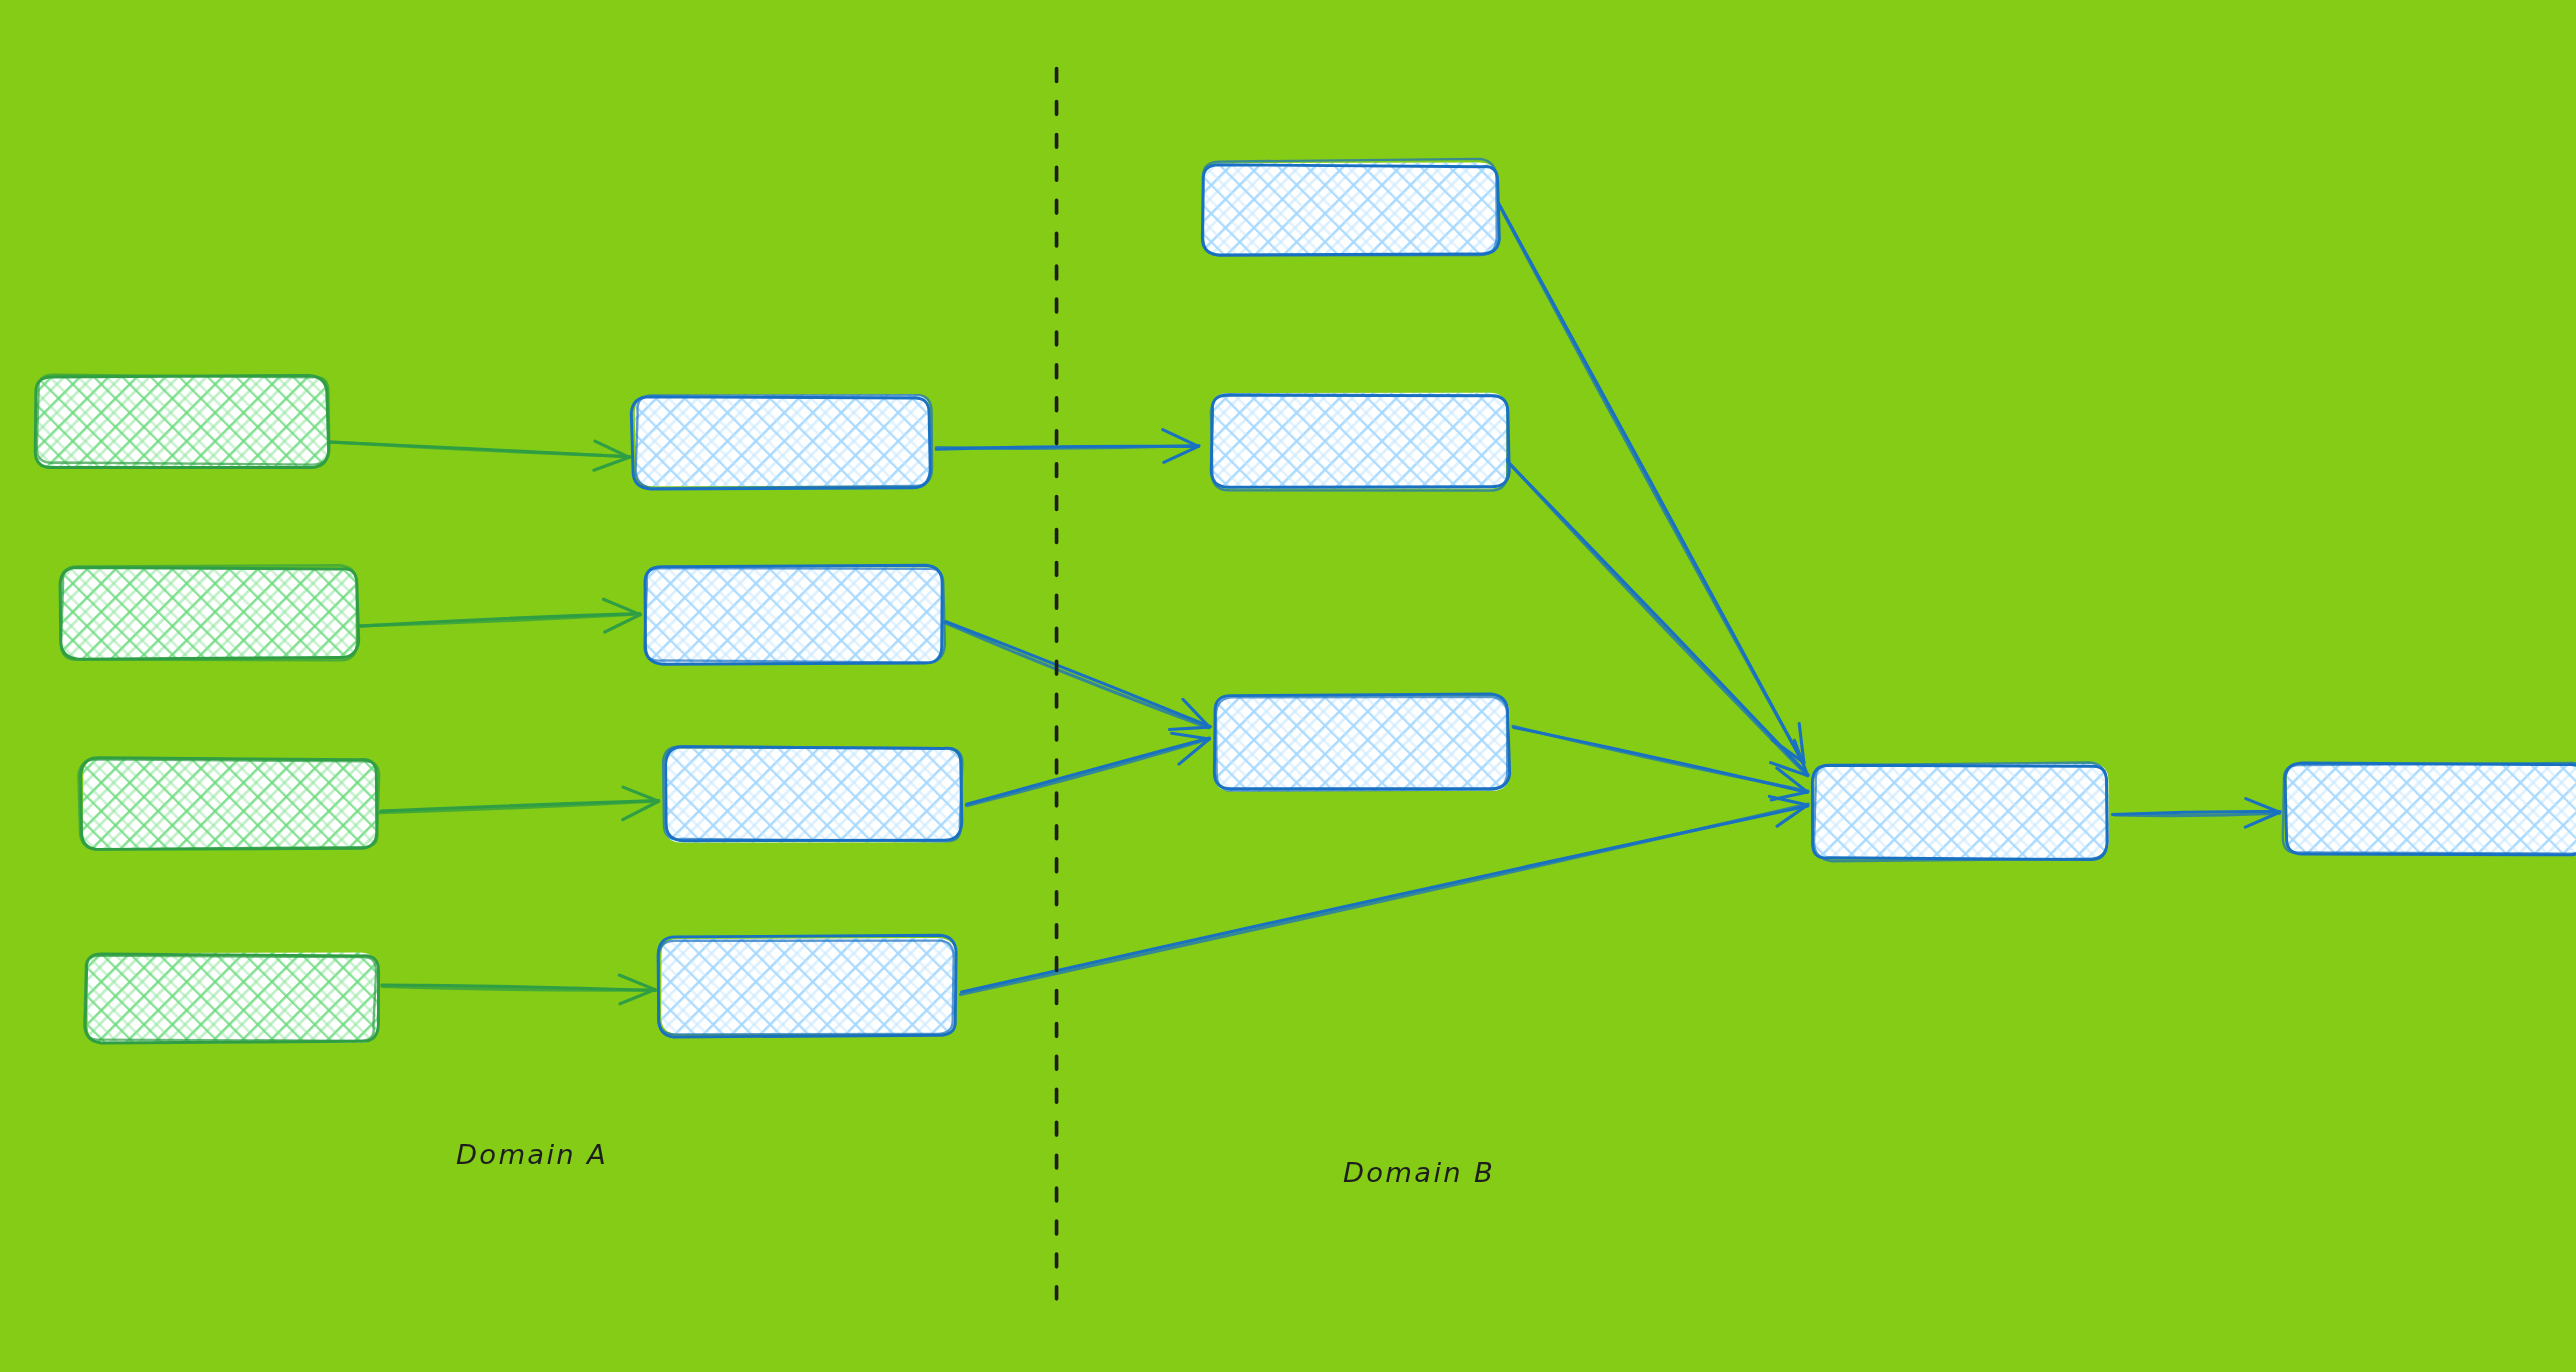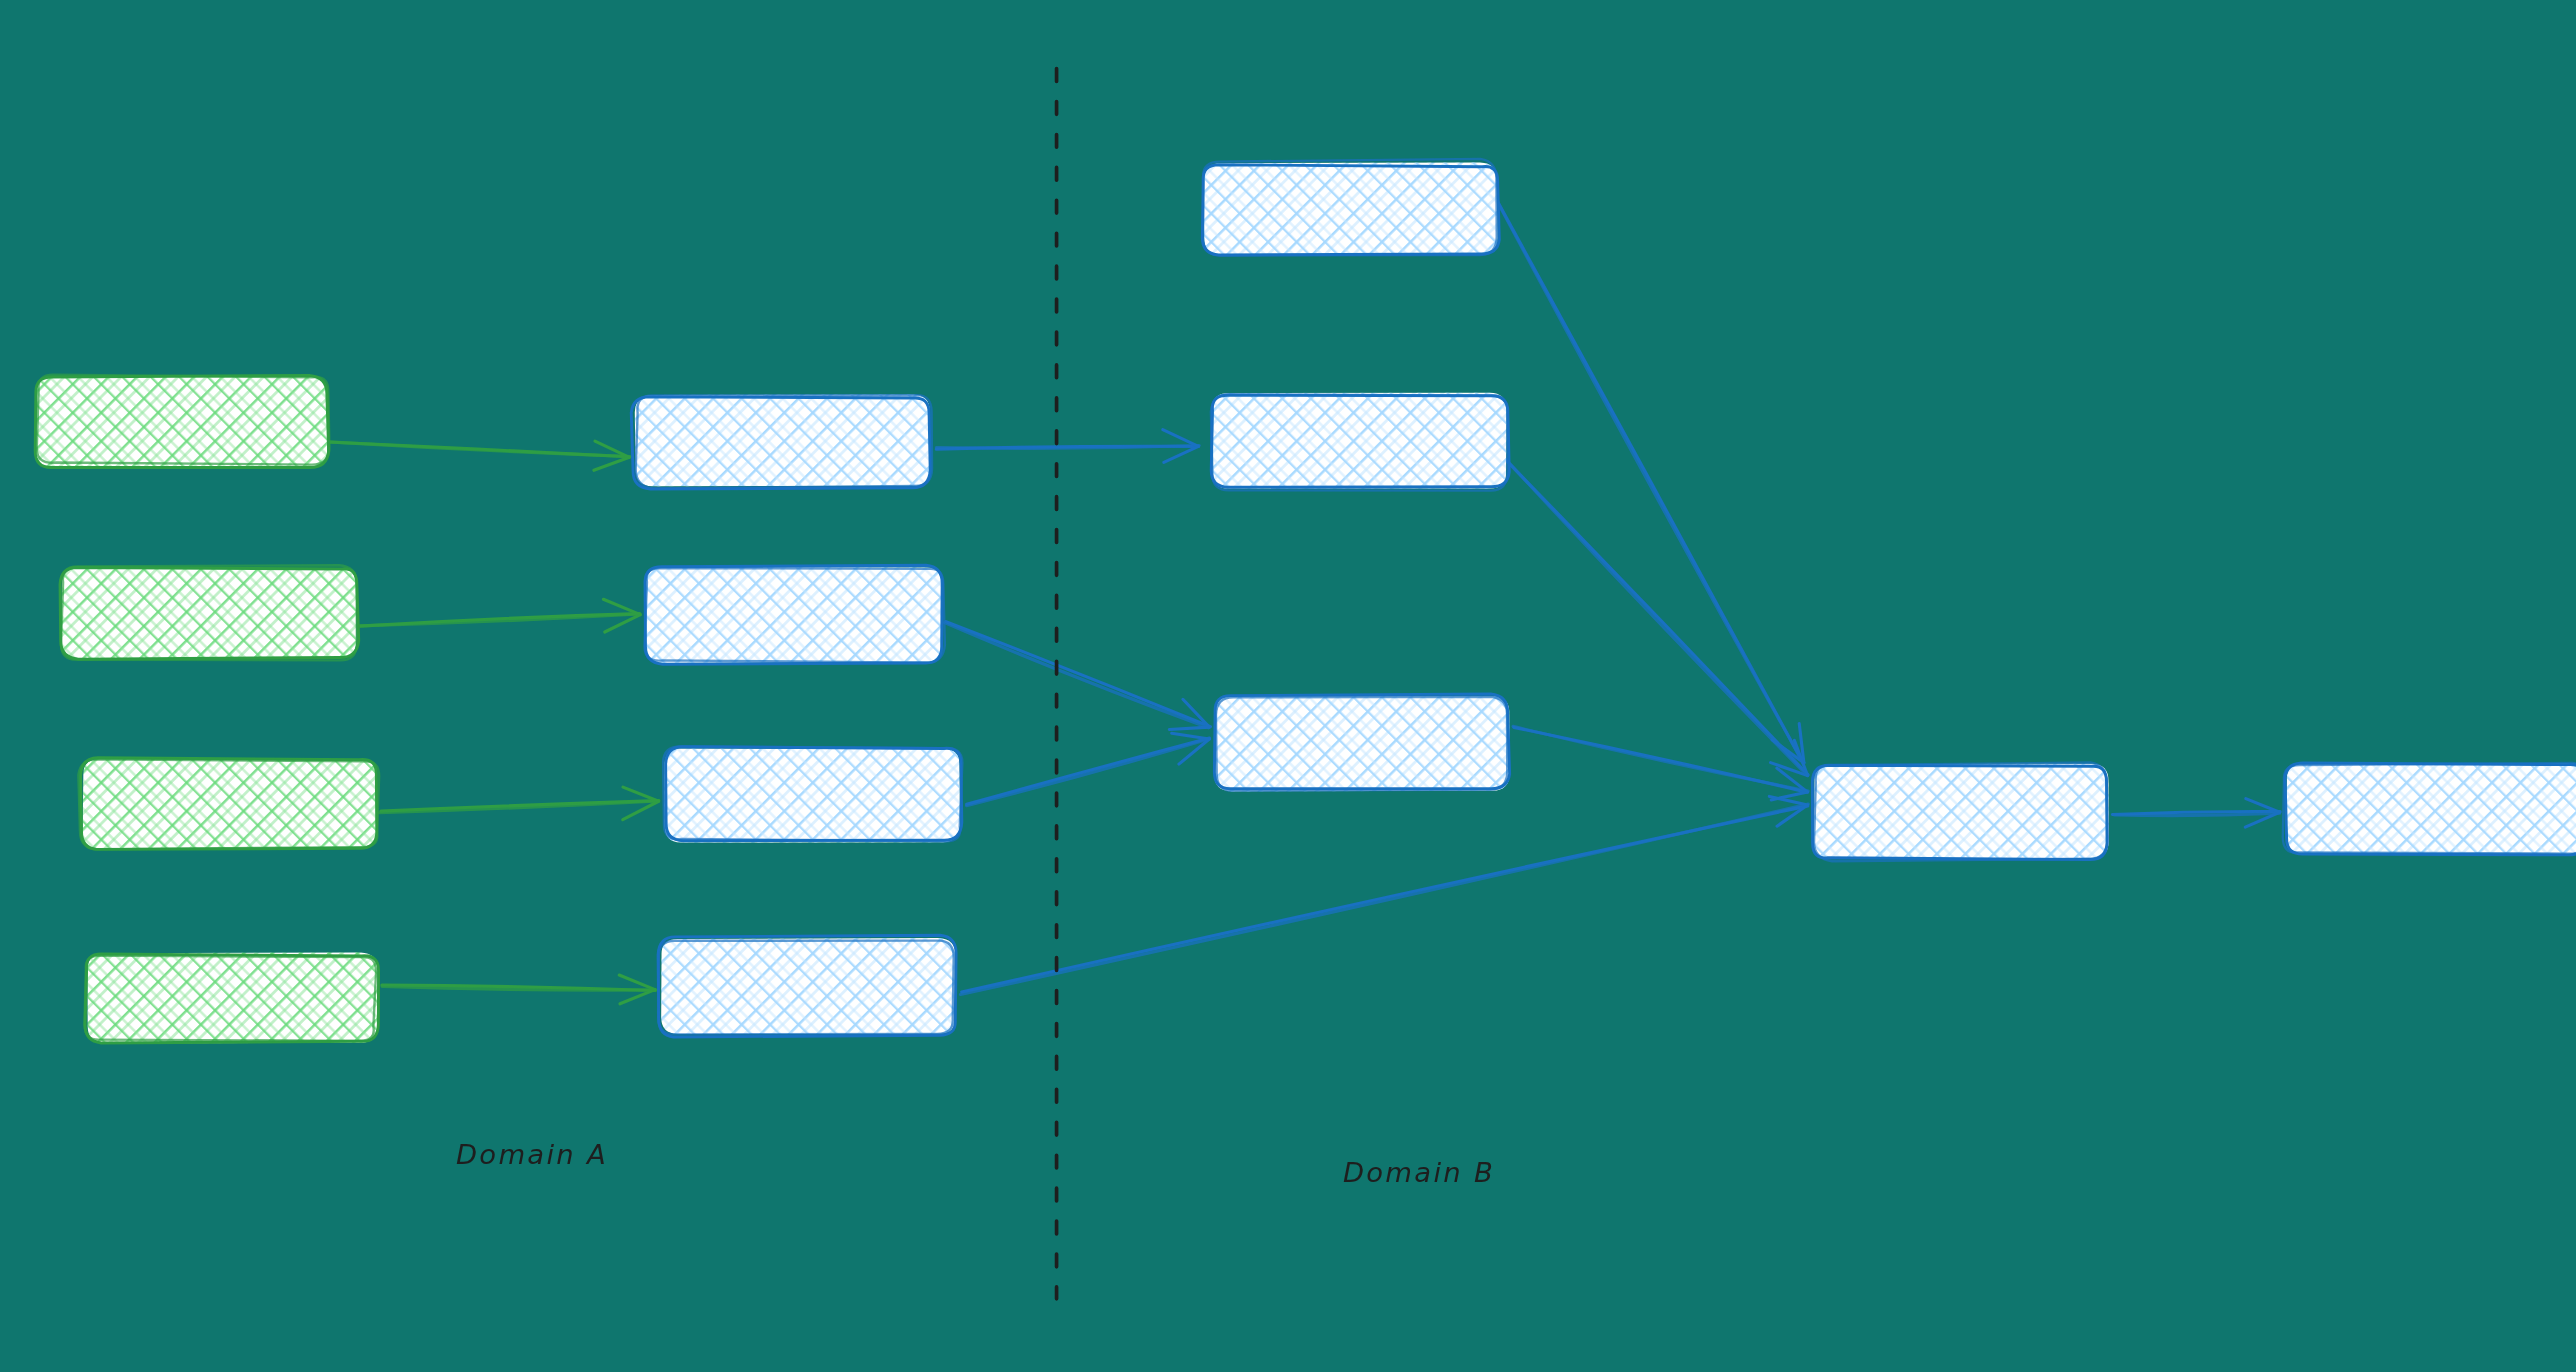--- a/index.html
+++ b/index.html
@@ -8,21 +8,21 @@
     padding: 0;
     background: #ffffff;
   }
   body {
     font-family: "DejaVu Sans", sans-serif;
   }
   #canvas {
     position: relative;
     width: 2576px;
     height: 1372px;
-    background: #0f766e;
+    background: #84cc16;
     overflow: hidden;
   }
   #scene {
     position: absolute;
     inset: 0;
     width: 100%;
     height: 100%;
   }
   .domain-label {
     position: absolute;

